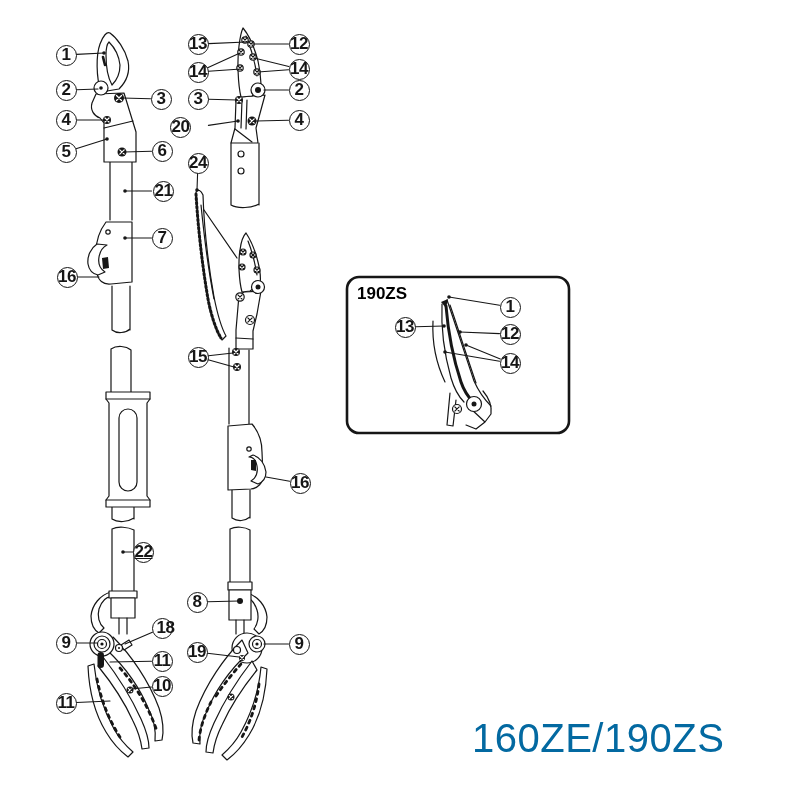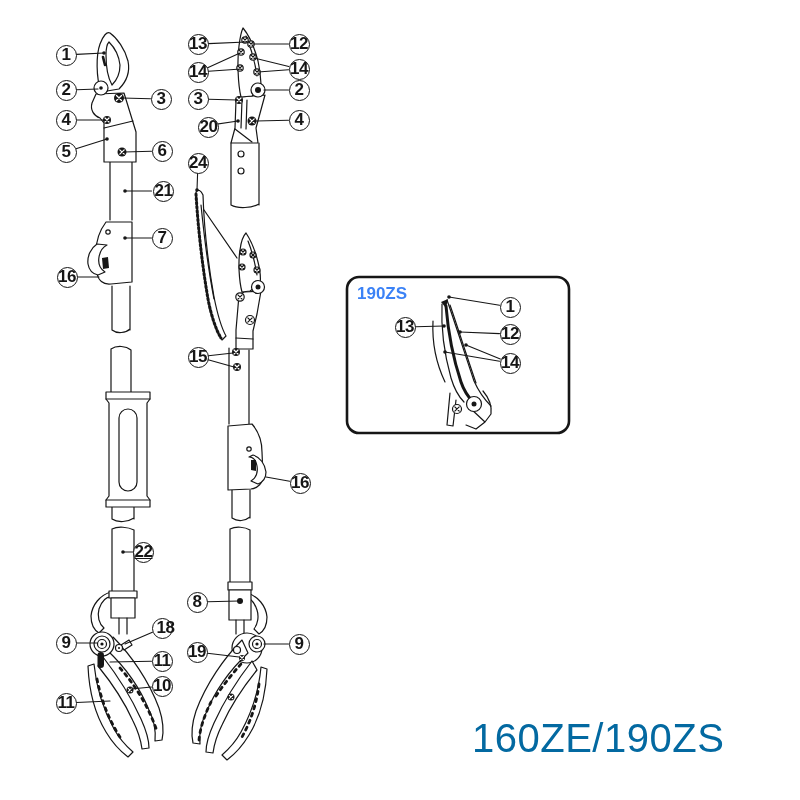--- a/index.html
+++ b/index.html
@@ -4,21 +4,21 @@
 <style>
   html,body{margin:0;padding:0;background:#ffffff;}
   .page{position:relative;width:800px;height:800px;background:#ffffff;overflow:hidden;
         font-family:"Liberation Sans", sans-serif;}
   svg.art{position:absolute;left:0;top:0;}
   #callout-layer{position:absolute;left:0;top:0;width:800px;height:800px;pointer-events:none;}
   .callout{position:absolute;width:21px;height:21px;box-sizing:border-box;
            border:1.7px solid #161616;border-radius:50%;background:#fff;
            display:flex;align-items:center;justify-content:center;
            font-size:17px;font-weight:700;color:#161616;letter-spacing:-0.5px;}
-  .inset-label{position:absolute;left:357px;top:284px;font-size:17px;font-weight:700;color:#3b82f6;}
+  .inset-label{position:absolute;left:357px;top:284px;font-size:17px;font-weight:700;color:#000000;}
   .title{position:absolute;left:472px;top:716px;font-size:40px;letter-spacing:0.5px;color:#0369a1;}
 </style>
 </head>
 <body>
 
 <div class="page">
 
 <svg class="art" width="800" height="800" viewBox="0 0 800 800">
 <g stroke="#161616" fill="none" stroke-width="1.2" stroke-linecap="round" stroke-linejoin="round">
 
@@ -252,21 +252,21 @@
       <div class="callout" style="left: 151.5px; top: 617.5px; padding-left: 7px;">18</div>
       <div class="callout" style="left: 151.5px; top: 650.5px;">11</div>
       <div class="callout" style="left: 151.5px; top: 675.5px;">10</div>
       <div class="callout" style="left: 55.5px; top: 692.5px;">11</div>
       <div class="callout" style="left: 187.5px; top: 33.5px;">13</div>
       <div class="callout" style="left: 288.5px; top: 33.5px;">12</div>
       <div class="callout" style="left: 187.5px; top: 61.5px;">14</div>
       <div class="callout" style="left: 288.5px; top: 58.5px;">14</div>
       <div class="callout" style="left: 288.5px; top: 79.5px;">2</div>
       <div class="callout" style="left: 187.5px; top: 88.5px;">3</div>
-      <div class="callout" style="left: 198px; top: 116.5px;">20</div>
+      <div class="callout" style="left: 170px; top: 116.5px;">20</div>
       <div class="callout" style="left: 288.5px; top: 109.5px;">4</div>
       <div class="callout" style="left: 187.5px; top: 152.5px;">24</div>
       <div class="callout" style="left: 187.5px; top: 346.5px;">15</div>
       <div class="callout" style="left: 289.5px; top: 472.5px;">16</div>
       <div class="callout" style="left: 186.5px; top: 591.5px;">8</div>
       <div class="callout" style="left: 186.5px; top: 641.5px;">19</div>
       <div class="callout" style="left: 288.5px; top: 633.5px;">9</div>
       <div class="callout" style="left: 499.5px; top: 296.5px;">1</div>
       <div class="callout" style="left: 394.5px; top: 316.5px;">13</div>
       <div class="callout" style="left: 499.5px; top: 323.5px;">12</div>

